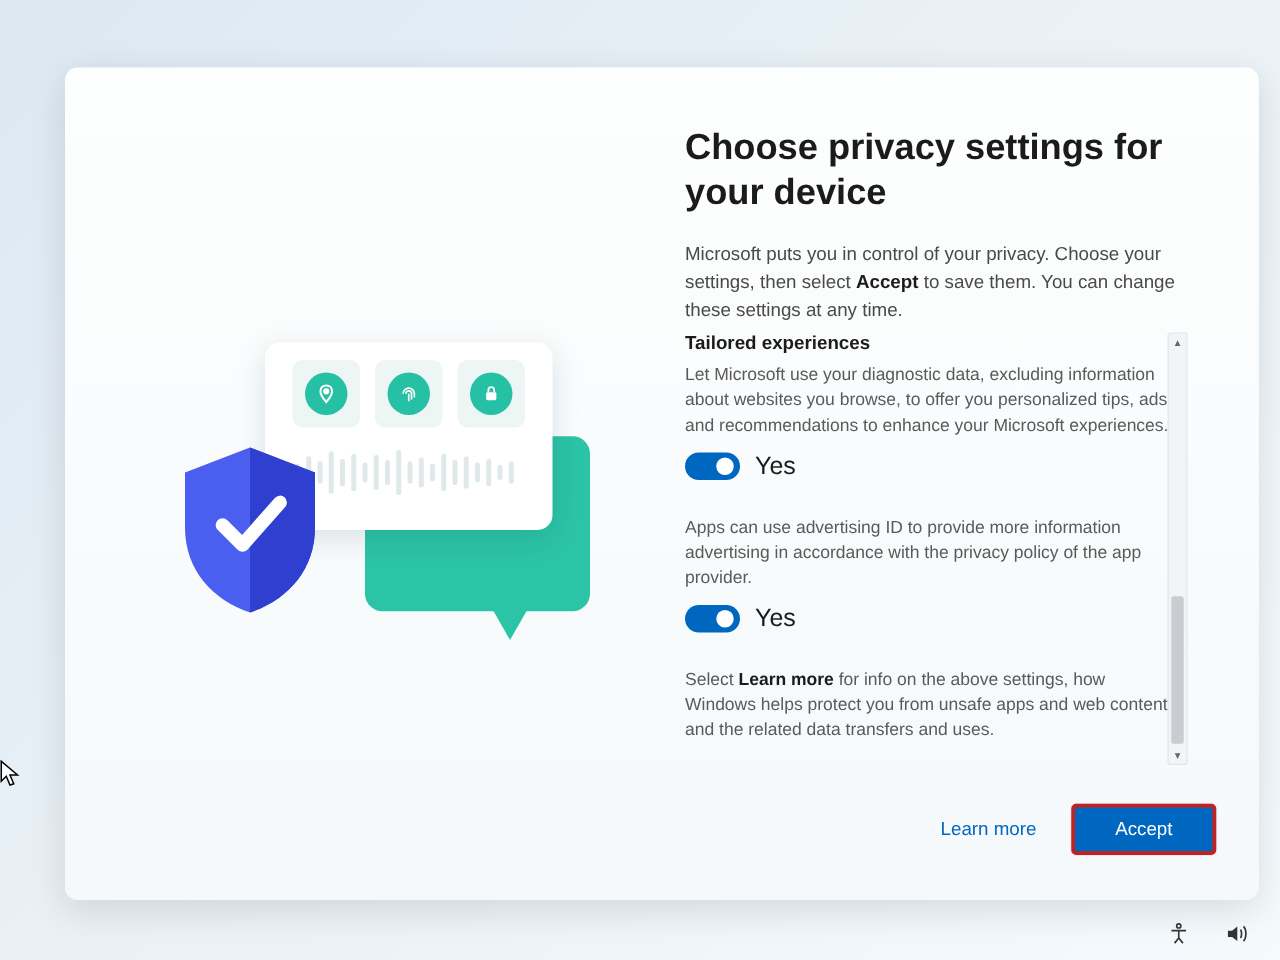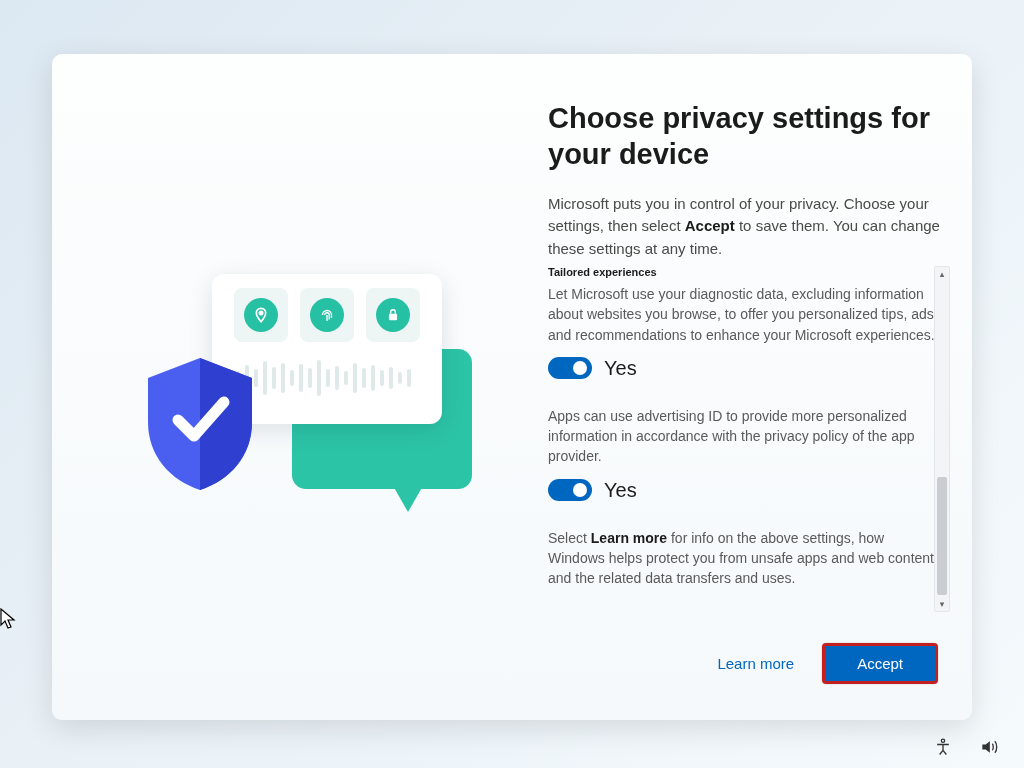--- a/index.html
+++ b/index.html
@@ -14,20 +14,21 @@
   }
   .card {
     position: absolute;
     left: 52px;
     top: 54px;
     width: 920px;
     height: 666px;
     background: linear-gradient(180deg,#fdfefe 0%,#f5f9fb 100%);
     border-radius: 10px;
     box-shadow: 0 8px 30px rgba(0,0,0,0.12);
+    padding-left: 35px;
   }
   .illustration {
     position: absolute;
     left: 50px;
     top: 220px;
     width: 370px;
     height: 280px;
   }
   .chat-bubble {
     position:absolute;
@@ -103,21 +104,21 @@
   .scrollarea {
     position:absolute;
     left:496px;
     top:212px;
     width:390px;
     height:344px;
     overflow:hidden;
   }
   .setting { margin-bottom:26px; }
   .setting-title {
-    font-size:11px;
+    font-size:15px;
     font-weight:600;
     color:#1b1b1b;
     margin-bottom:6px;
   }
   .setting-desc {
     font-size:14px;
     color:#5a5a5a;
     line-height:1.45;
   }
   .toggle-row {
@@ -290,21 +291,21 @@
   <div class="scrollarea">
     <div class="setting">
       <div class="setting-title">Tailored experiences</div>
       <div class="setting-desc">Let Microsoft use your diagnostic data, excluding information about websites you browse, to offer you personalized tips, ads, and recommendations to enhance your Microsoft experiences.</div>
       <div class="toggle-row">
         <div class="toggle"></div>
         <span class="toggle-label">Yes</span>
       </div>
     </div>
     <div class="setting">
-      <div class="setting-desc">Apps can use advertising ID to provide more personalized information in accordance with the privacy policy of the app provider.</div>
+      <div class="setting-desc">Apps can use advertising ID to provide more information advertising in accordance with the privacy policy of the app provider.</div>
       <div class="toggle-row">
         <div class="toggle"></div>
         <span class="toggle-label">Yes</span>
       </div>
     </div>
     <div class="learn-block">
       <span>Select </span><b>Learn more</b><span> for info on the above settings, how Windows helps protect you from unsafe apps and web content, and the related data transfers and uses.</span>
     </div>
   </div>
 

